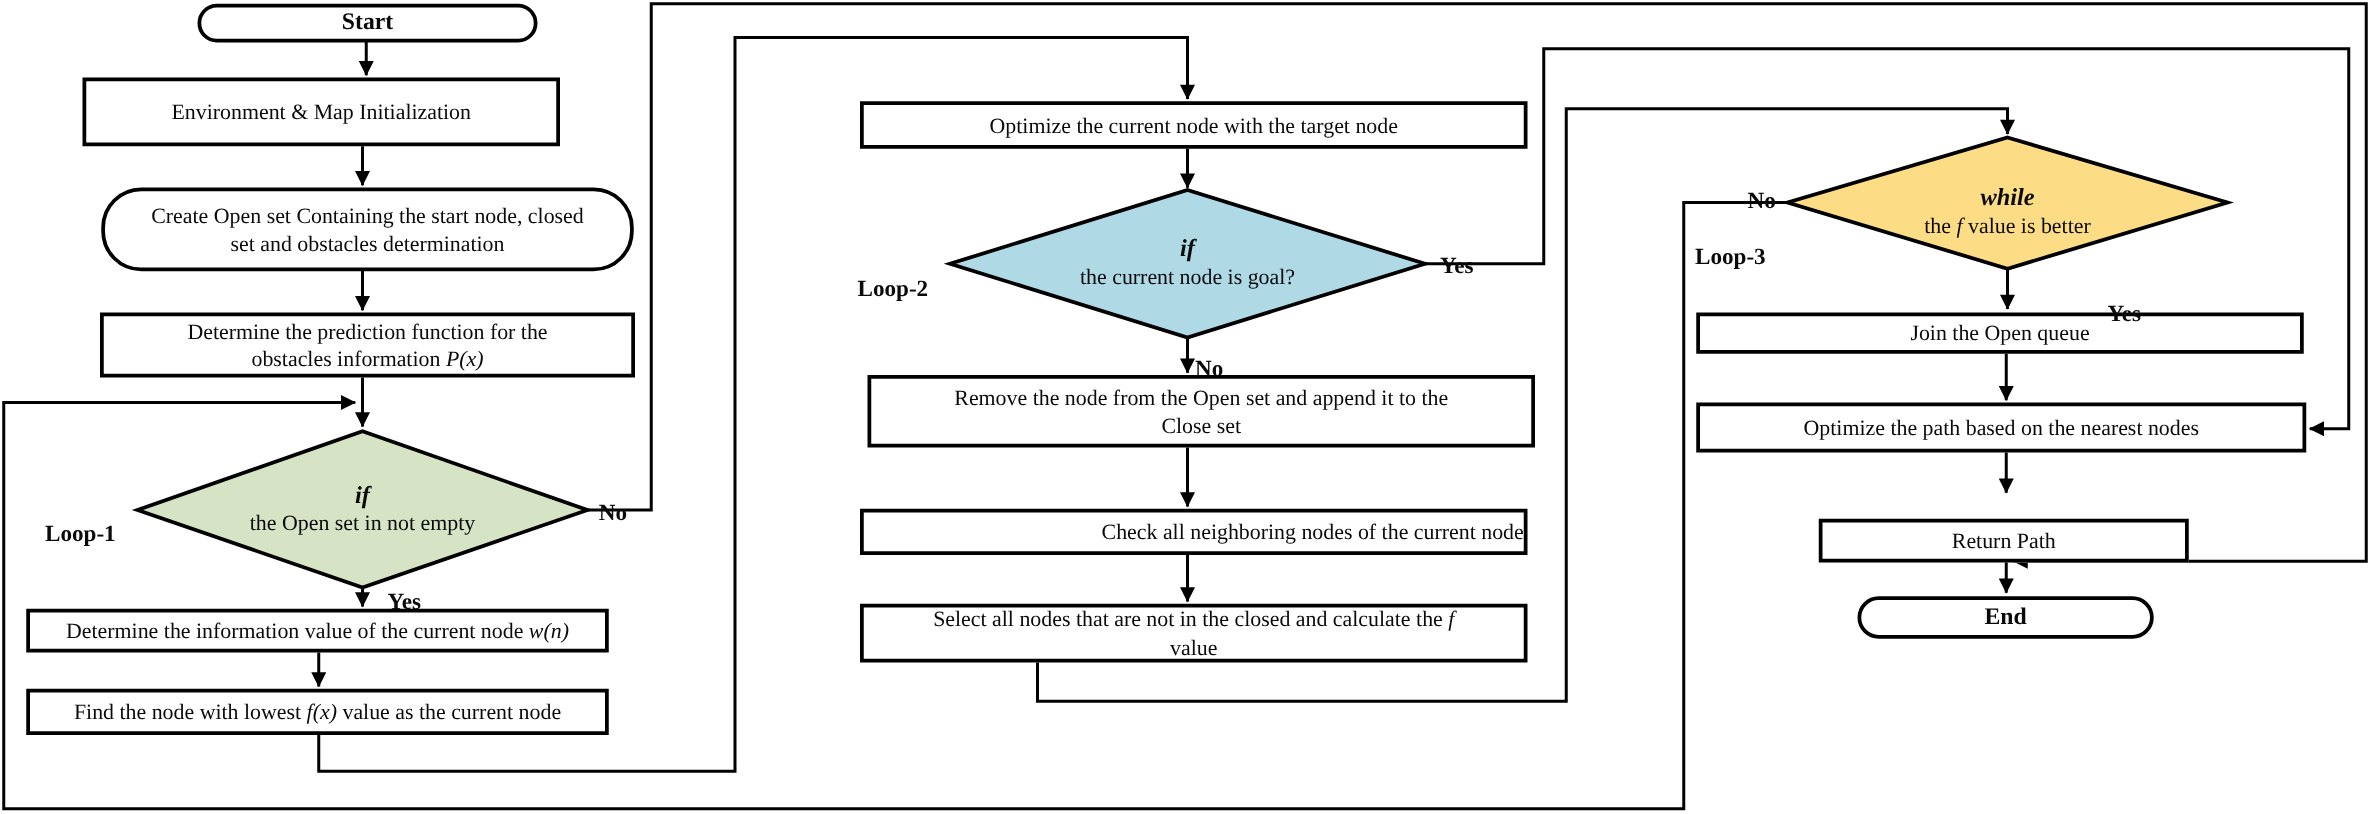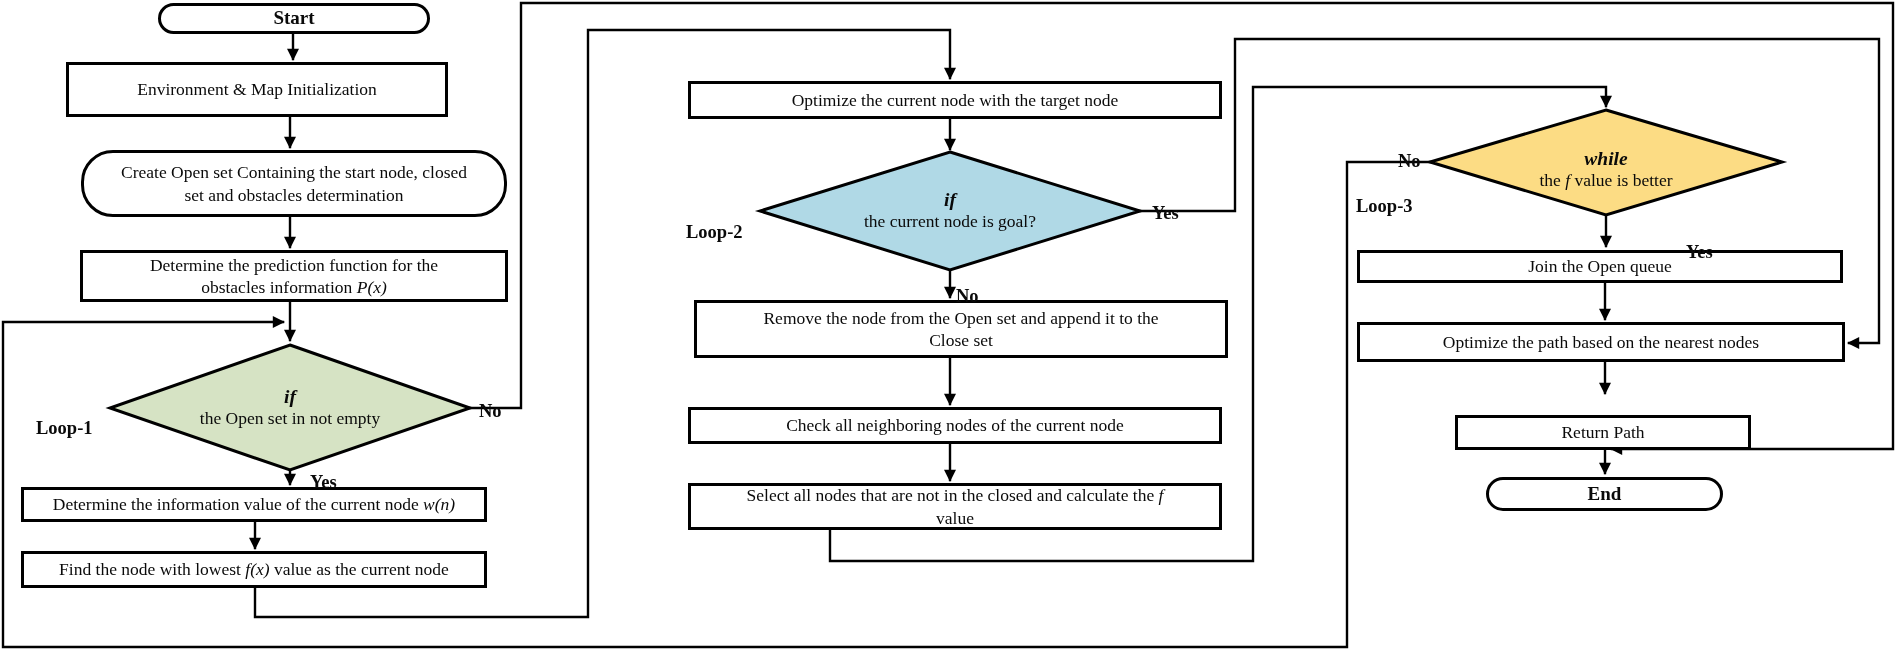--- a/index.html
+++ b/index.html
@@ -84,21 +84,21 @@
 
   <div class="node" style="left:688px;top:81px;width:534px;height:38px;">
     <span class="row">Optimize the current node with the target node</span>
   </div>
 
   <div class="node" style="left:660px;top:300px;width:534px;height:58px;margin-left:34px;">
     <span class="row">Remove the node from the Open set and append it to the</span>
     <span class="row">Close set</span>
   </div>
 
-  <div class="node" style="left:688px;top:407px;width:534px;height:37px;">
+  <div class="node" style="left:688px;top:407px;width:534px;height:37px;align-items:flex-end;">
     <span class="row">Check all neighboring nodes of the current node</span>
   </div>
 
   <div class="node" style="left:688px;top:483px;width:534px;height:47px;">
     <span class="row"><span>Select all nodes that are not in the closed and calculate the </span><span class="it">f</span></span>
     <span class="row">value</span>
   </div>
 
   <div class="node" style="left:1357px;top:250px;width:486px;height:33px;">
     <span class="row">Join the Open queue</span>

